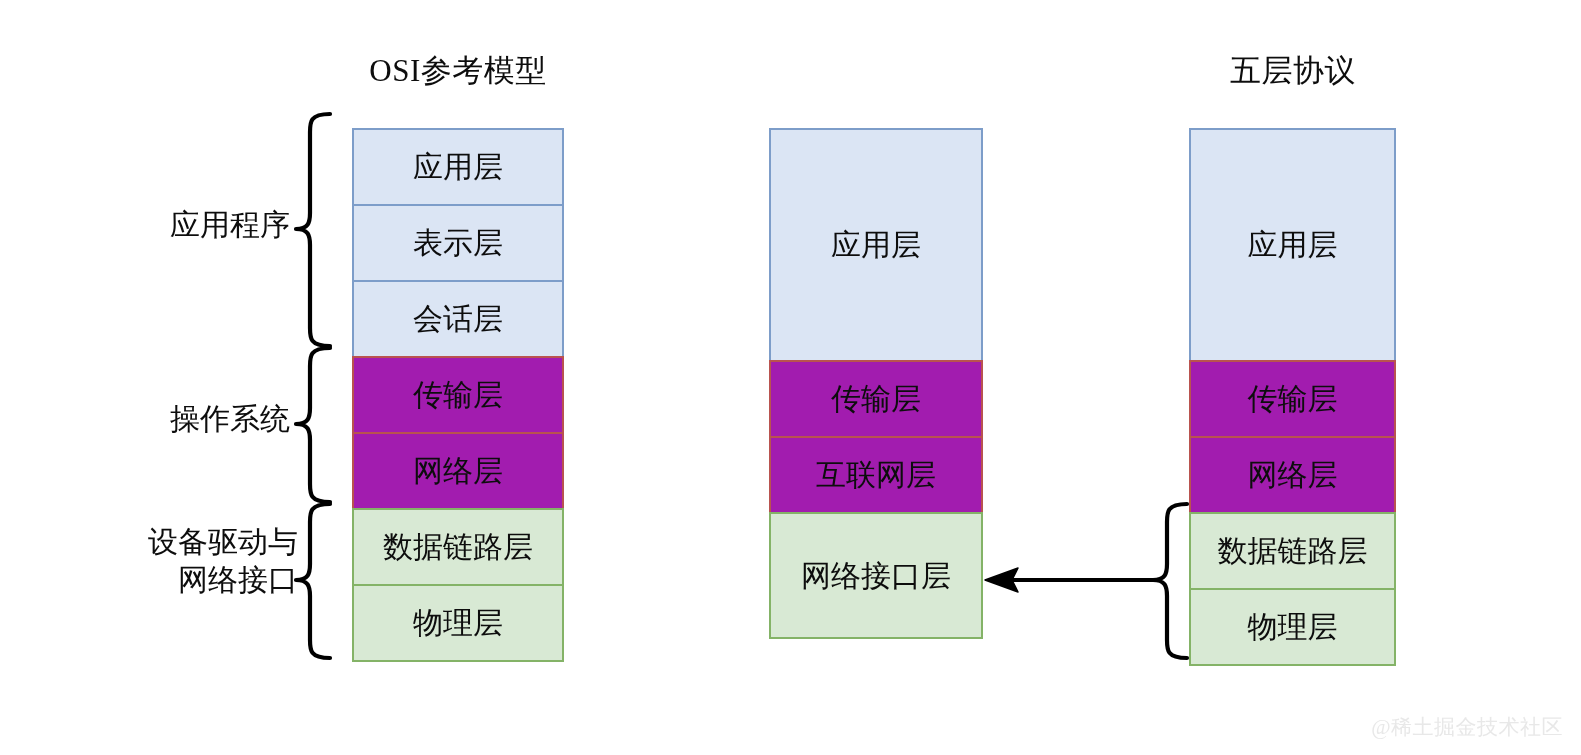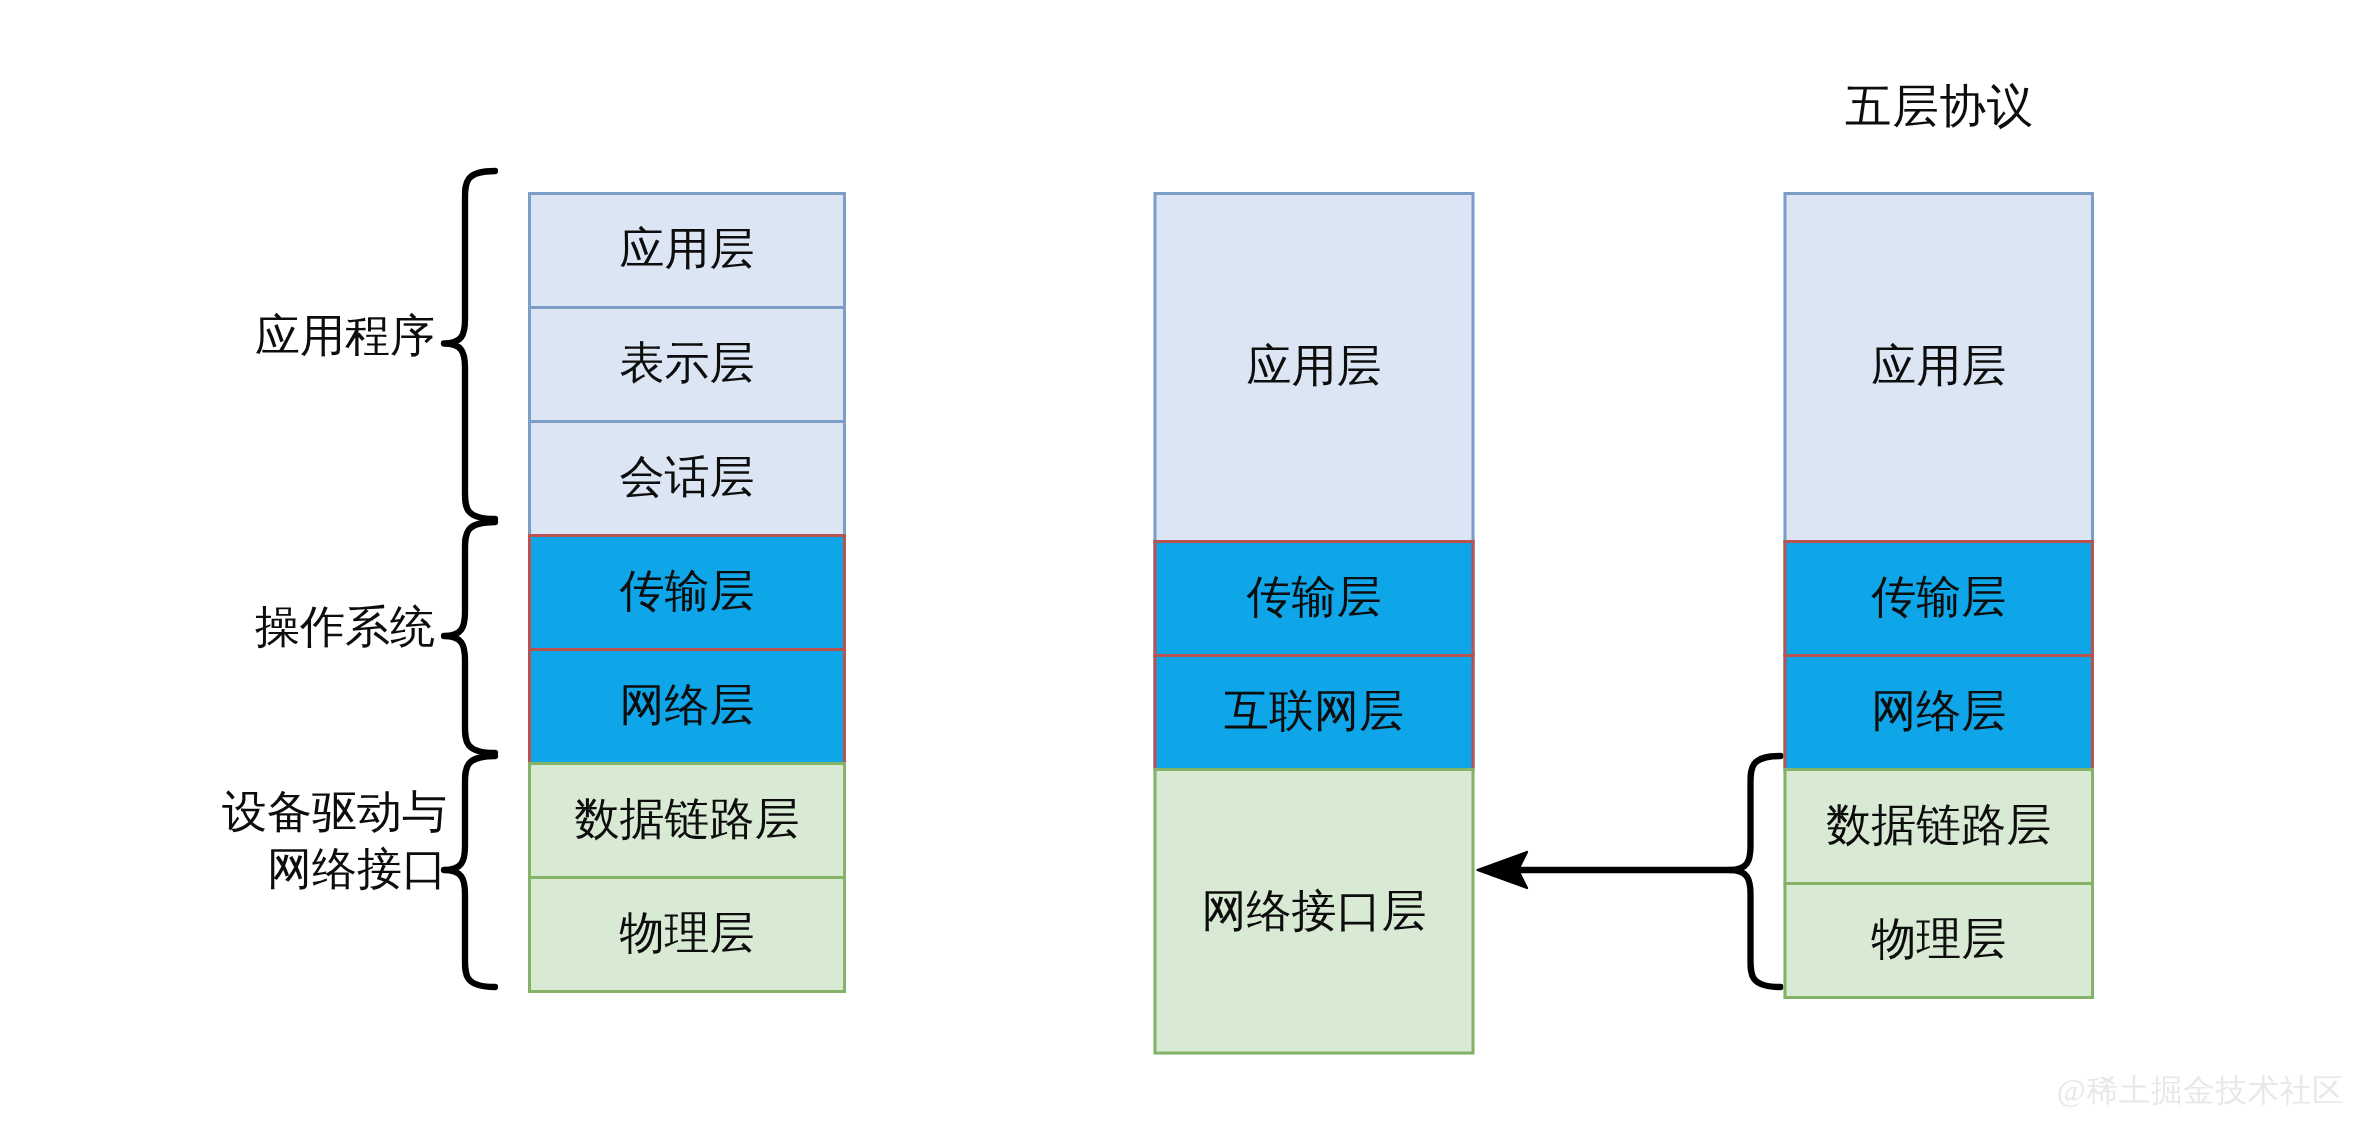--- a/index.html
+++ b/index.html
@@ -57,28 +57,28 @@
     line-height: 1.12;
     color: #0d0d0d;
     border-style: solid;
     border-width: 2px;
     margin-top: -2px;
     position: relative;
   }
   .layer-box:first-child { margin-top: 16px; }
 
   .c-blue  { background: #dbe5f4; border-color: #7d9dc9; }
-  .c-red   { background: #0ea5e9; border-color: #b9534f; }
+  .c-red   { background: #a21caf; border-color: #b9534f; }
   .c-green { background: #d8e9d4; border-color: #84b367; }
 
   
   .c-red, .c-green { z-index: 2; }
 
   .h1 { height: 78px; }
-  .h2 { height: 191px; align-items: center; }
+  .h2 { height: 127px; align-items: center; }
   .h3 { height: 234px; }
 
   .box-label { display: block; }
   .box-sub { display: block; }
 
   
   .group-label {
     position: absolute;
     text-align: right;
     font-size: 30px;
@@ -107,20 +107,21 @@
     width: 1581px;
     height: 755px;
     pointer-events: none;
   }
 </style>
 </head>
 <body>
 
 <div id="canvas">
 
+  <div class="col-title" id="title-osi">OSI参考模型</div>
   <div class="col-title" id="title-five">五层协议</div>
 
   <div class="stack" id="stack-osi">
     <div class="layer-box c-blue h1">
       <span class="box-label">应用层</span>
     </div>
     <div class="layer-box c-blue h1">
       <span class="box-label">表示层</span>
     </div>
     <div class="layer-box c-blue h1">

